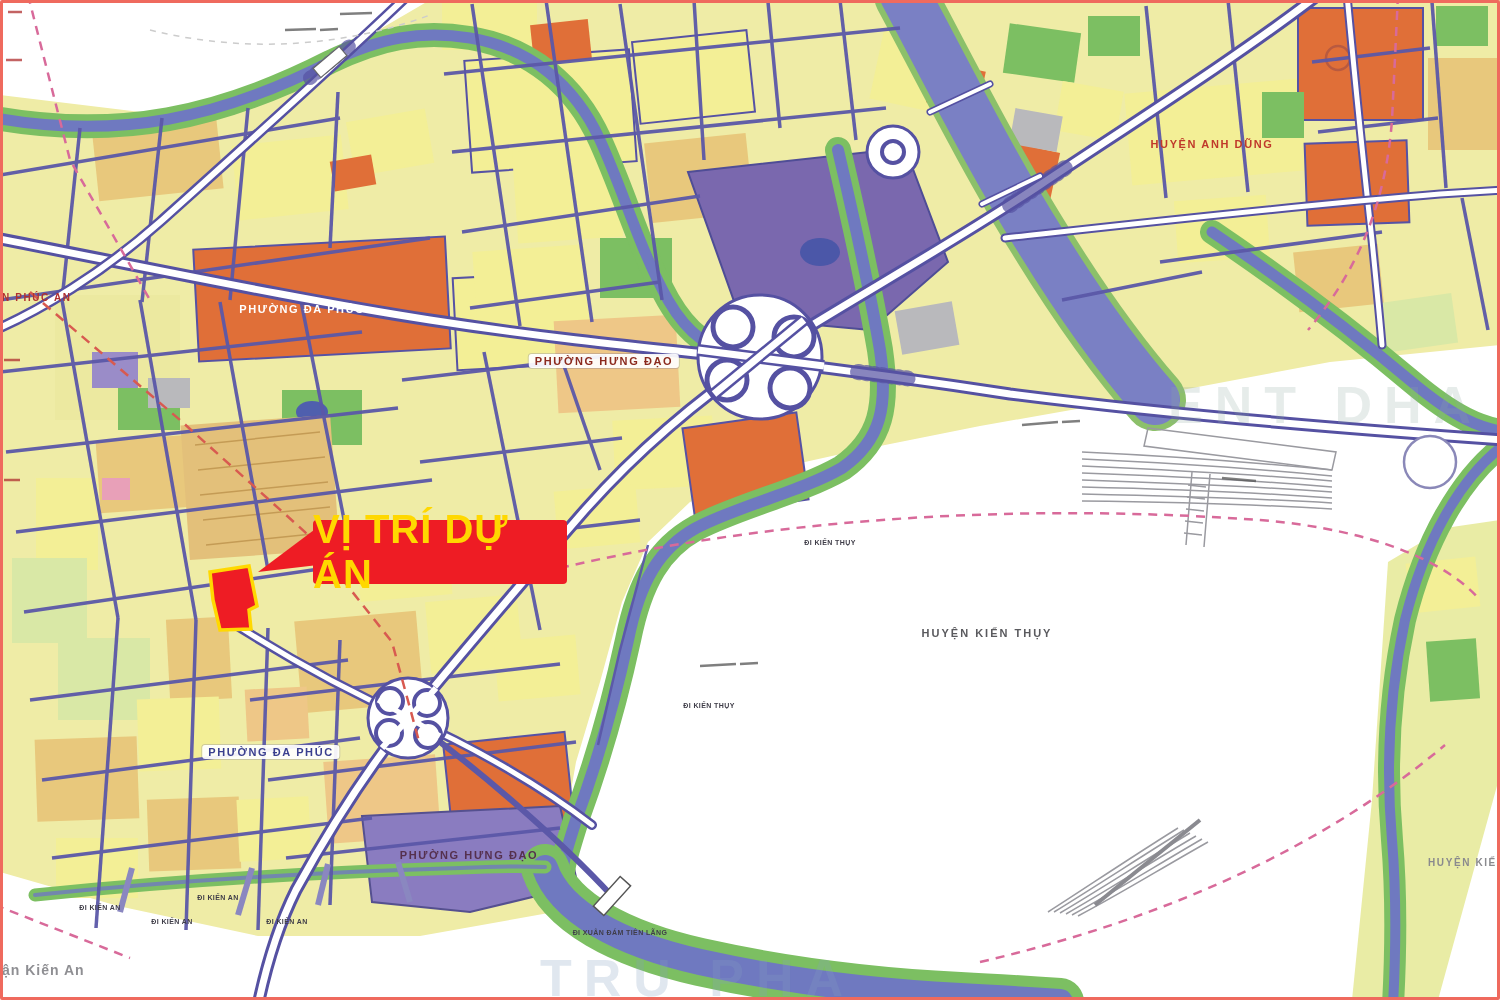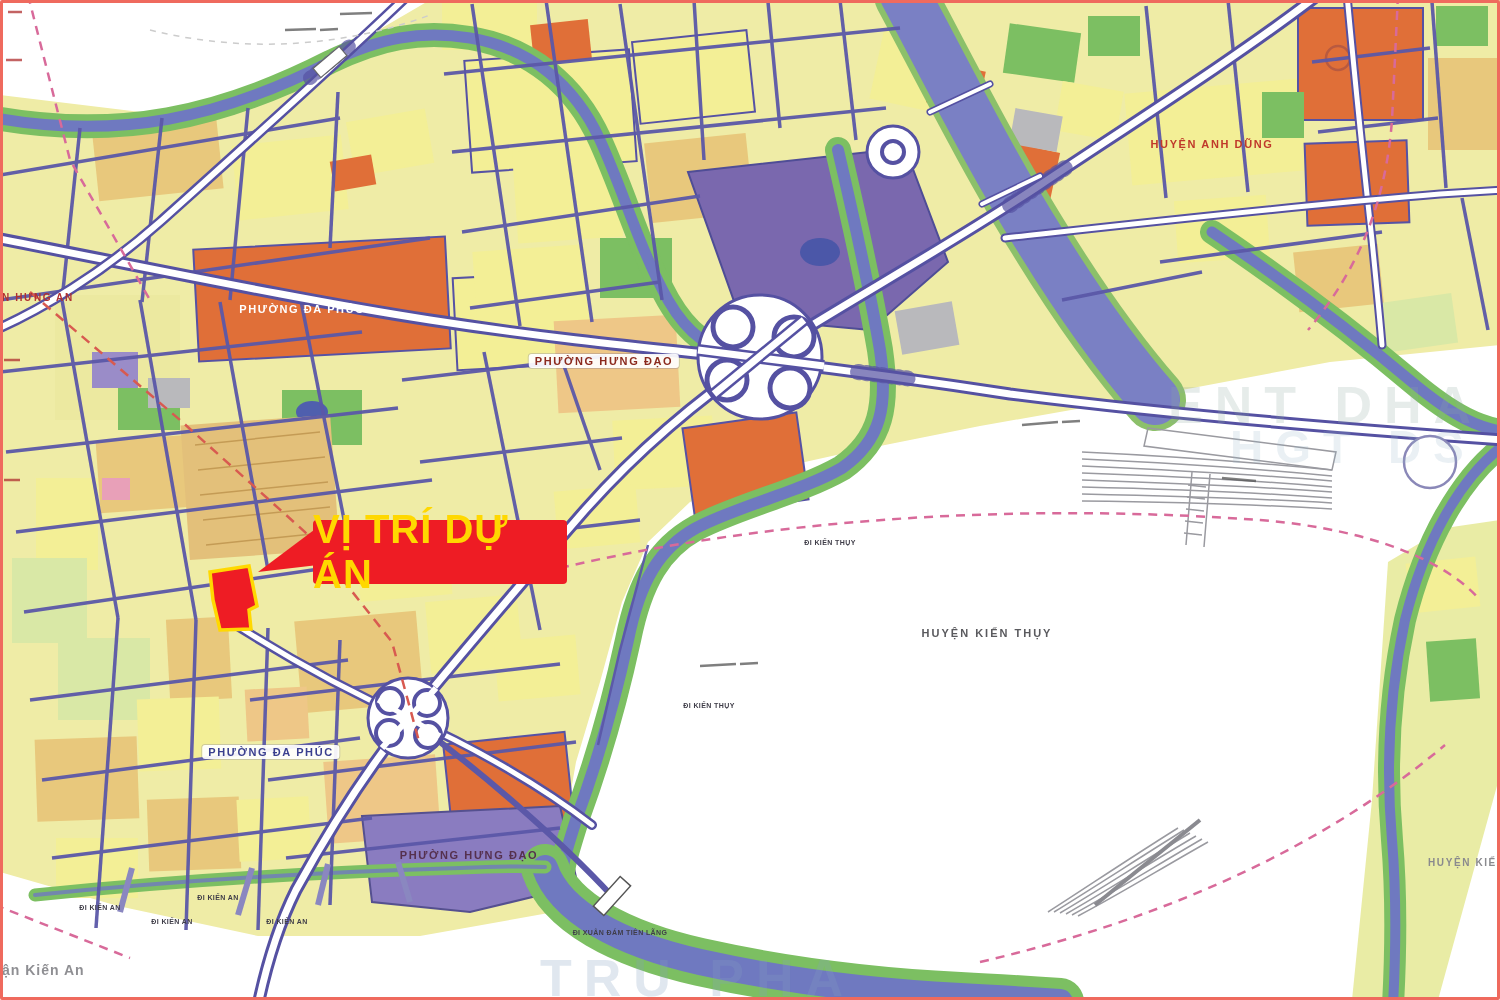--- a/index.html
+++ b/index.html
@@ -288,33 +288,32 @@
   <polygon points="318,527 318,565 258,572" fill="#ee1c24"></polygon>
 </svg>
 
   <div class="lbl" style="left:302px;top:309px;color:#ffffff;">PHƯỜNG ĐA PHÚC</div>
   <div class="lbl chip" style="left:604px;top:361px;color:#8b2a1e;">PHƯỜNG HƯNG ĐẠO</div>
   <div class="lbl" style="left:1212px;top:144px;color:#c0392b;">HUYỆN ANH DŨNG</div>
   <div class="lbl" style="left:987px;top:633px;color:#5a5a5e;letter-spacing:2px;">HUYỆN KIẾN THỤY</div>
   <div class="lbl chip" style="left:271px;top:752px;color:#3a3f8f;">PHƯỜNG ĐA PHÚC</div>
   <div class="lbl" style="left:469px;top:855px;color:#55304e;">PHƯỜNG HƯNG ĐẠO</div>
   <div class="lbl" style="left:1428px;top:862px;transform:translate(0,-50%);color:#8a8a8e;font-size:10px;">HUYỆN KIẾN THỤY</div>
-  <div class="lbl" style="left:2px;top:297px;transform:translate(0,-50%);color:#b03030;font-size:10px;">N HƯNG AN</div>
+  <div class="lbl" style="left:2px;top:297px;transform:translate(0,-50%);color:#b03030;font-size:10px;">N PHÚC AN</div>
   <div class="lbl" style="left:2px;top:970px;transform:translate(0,-50%);color:#8f8f93;font-size:14px;letter-spacing:1px;">ận Kiến An</div>
 
   <div class="rl" style="left:100px;top:907px;">ĐI KIẾN AN</div>
   <div class="rl" style="left:172px;top:921px;">ĐI KIẾN AN</div>
   <div class="rl" style="left:218px;top:897px;">ĐI KIẾN AN</div>
   <div class="rl" style="left:287px;top:921px;">ĐI KIẾN AN</div>
   <div class="rl" style="left:620px;top:932px;">ĐI XUÂN ĐÁM TIÊN LÃNG</div>
   <div class="rl" style="left:830px;top:542px;">ĐI KIẾN THỤY</div>
   <div class="rl" style="left:709px;top:705px;">ĐI KIẾN THỤY</div>
 
   <div class="wm" style="left:1168px;top:375px;color:rgba(140,170,160,0.22);">ENT DHA</div>
-  <div class="wm" style="left:1230px;top:420px;color:rgba(150,180,200,0.20);font-size:46px;">HGT DS</div>
   <div class="wm" style="left:540px;top:948px;color:rgba(130,160,190,0.25);">TRU PHA</div>
 
   <div class="callout">
     <span>VỊ TRÍ DỰ ÁN</span>
   </div>
 
   <div class="frame"></div>
 </div>
 
 </body></html>

